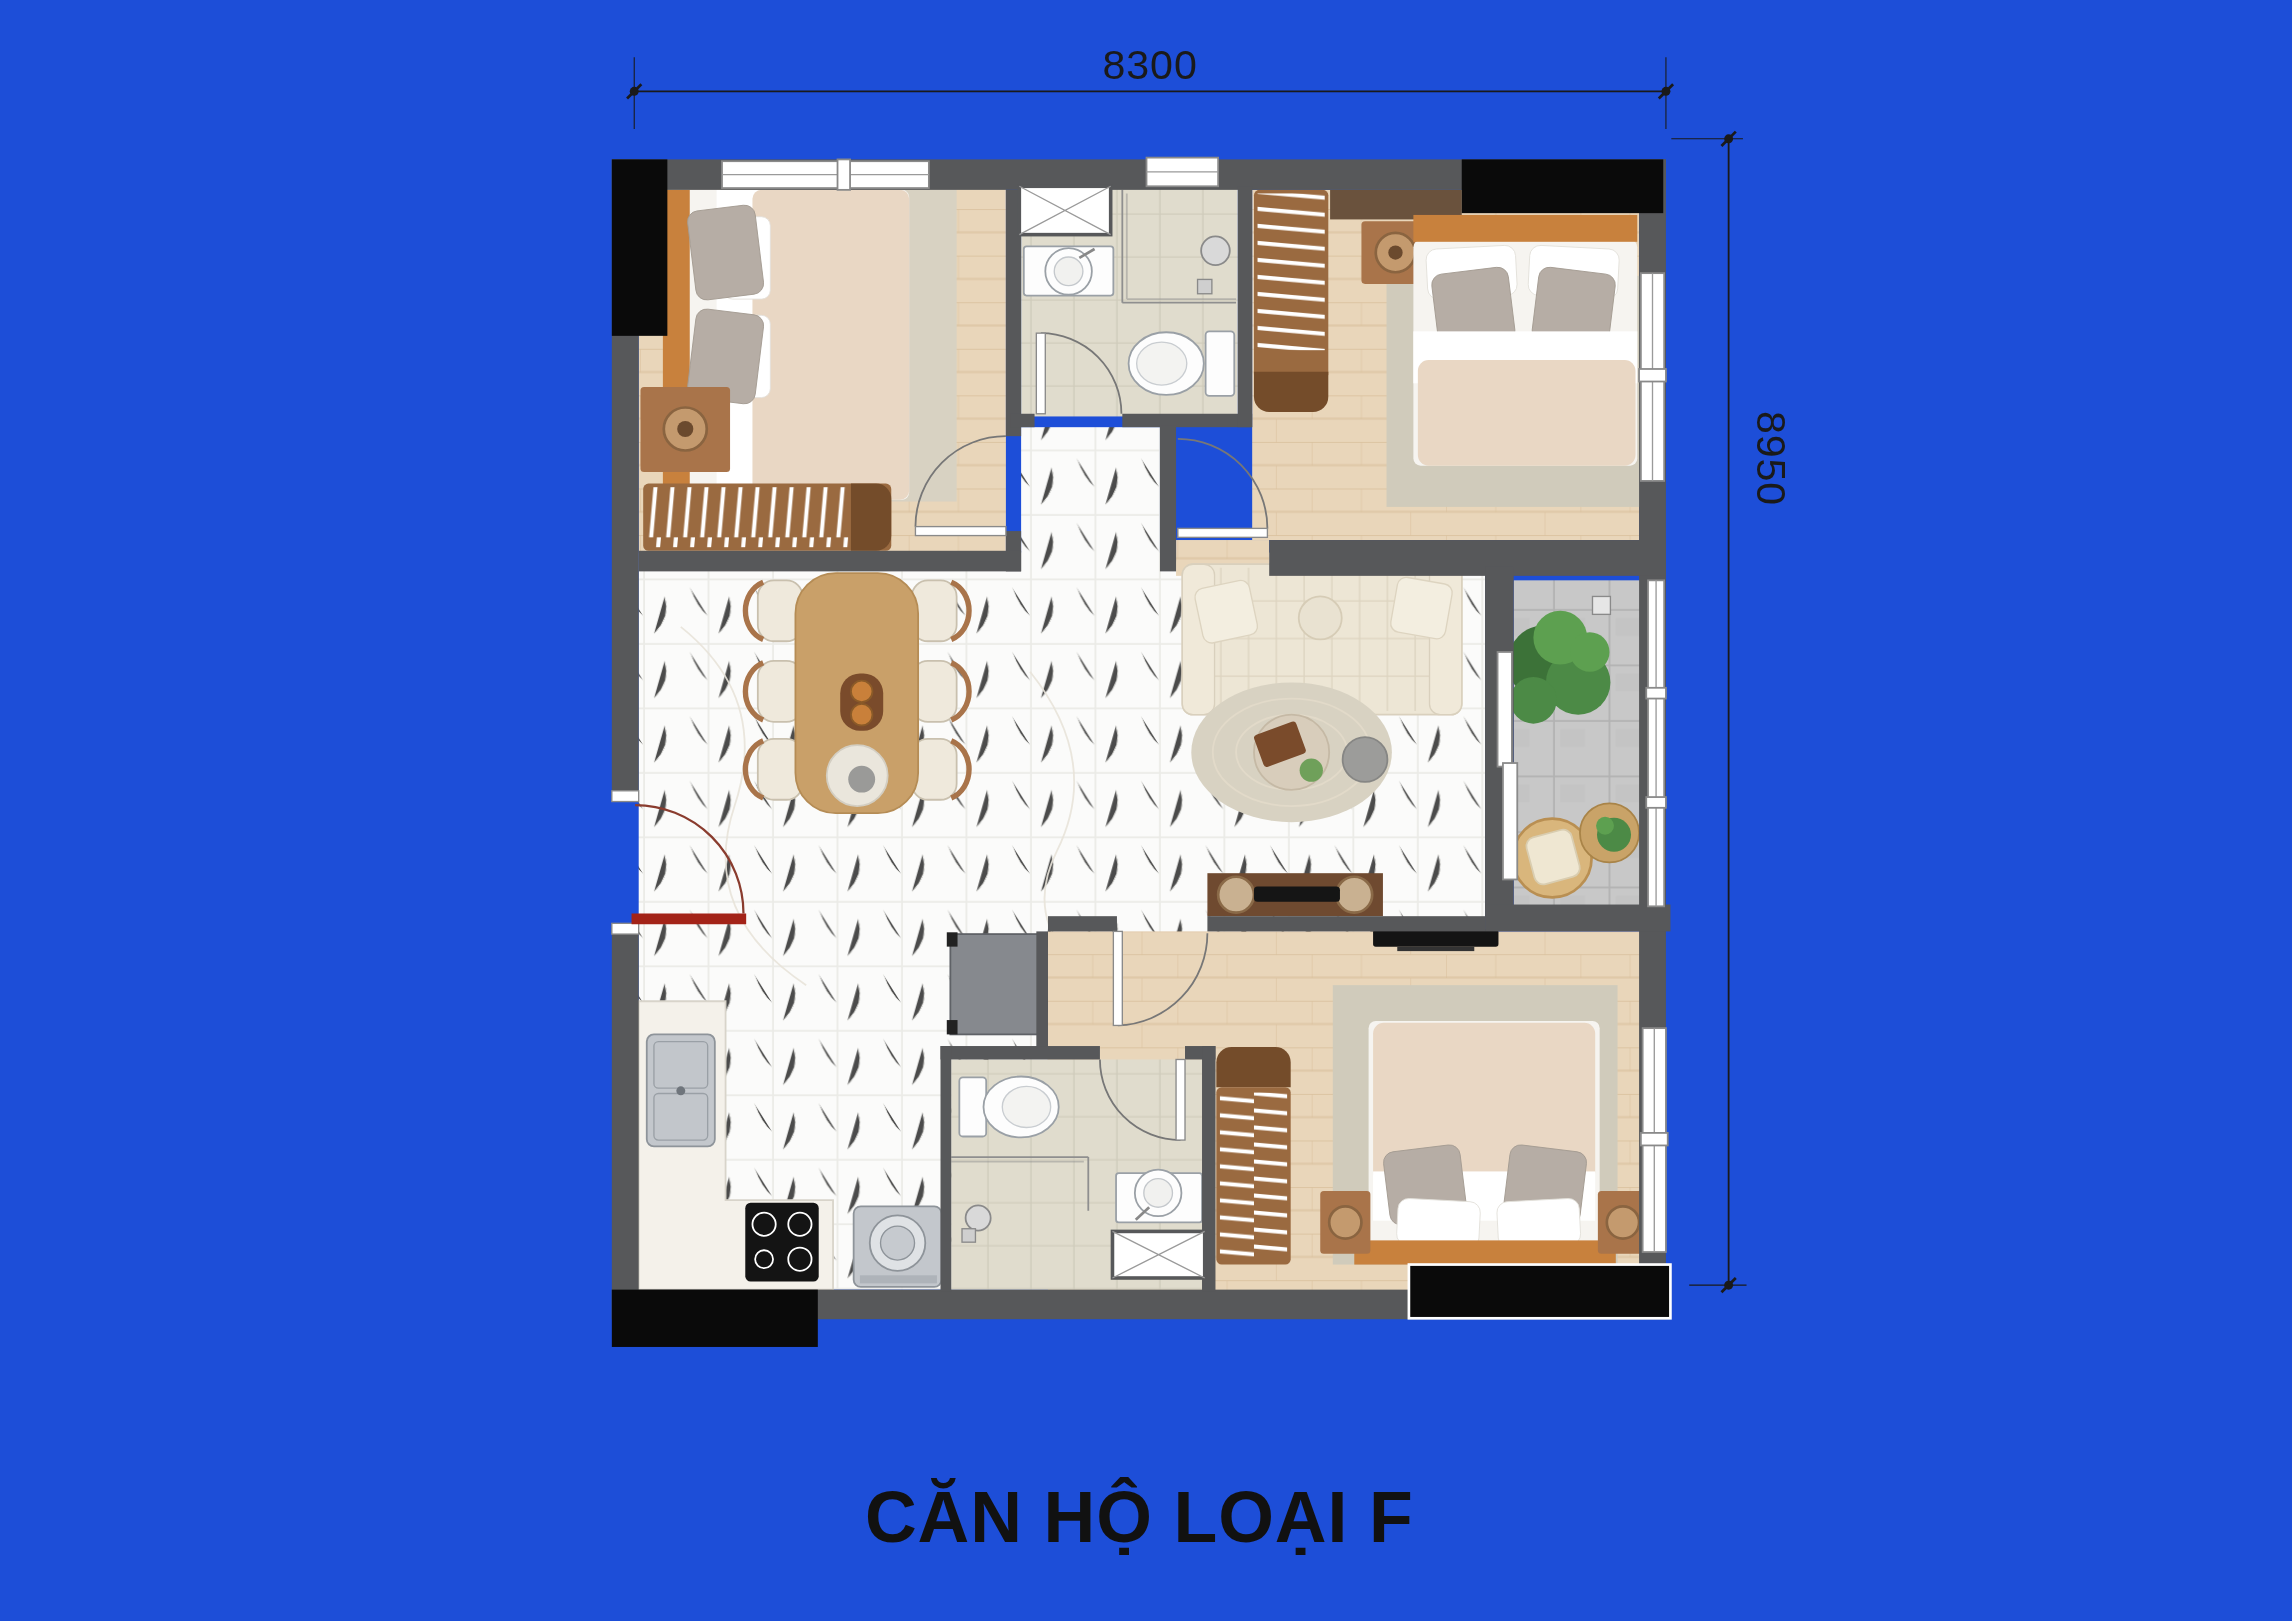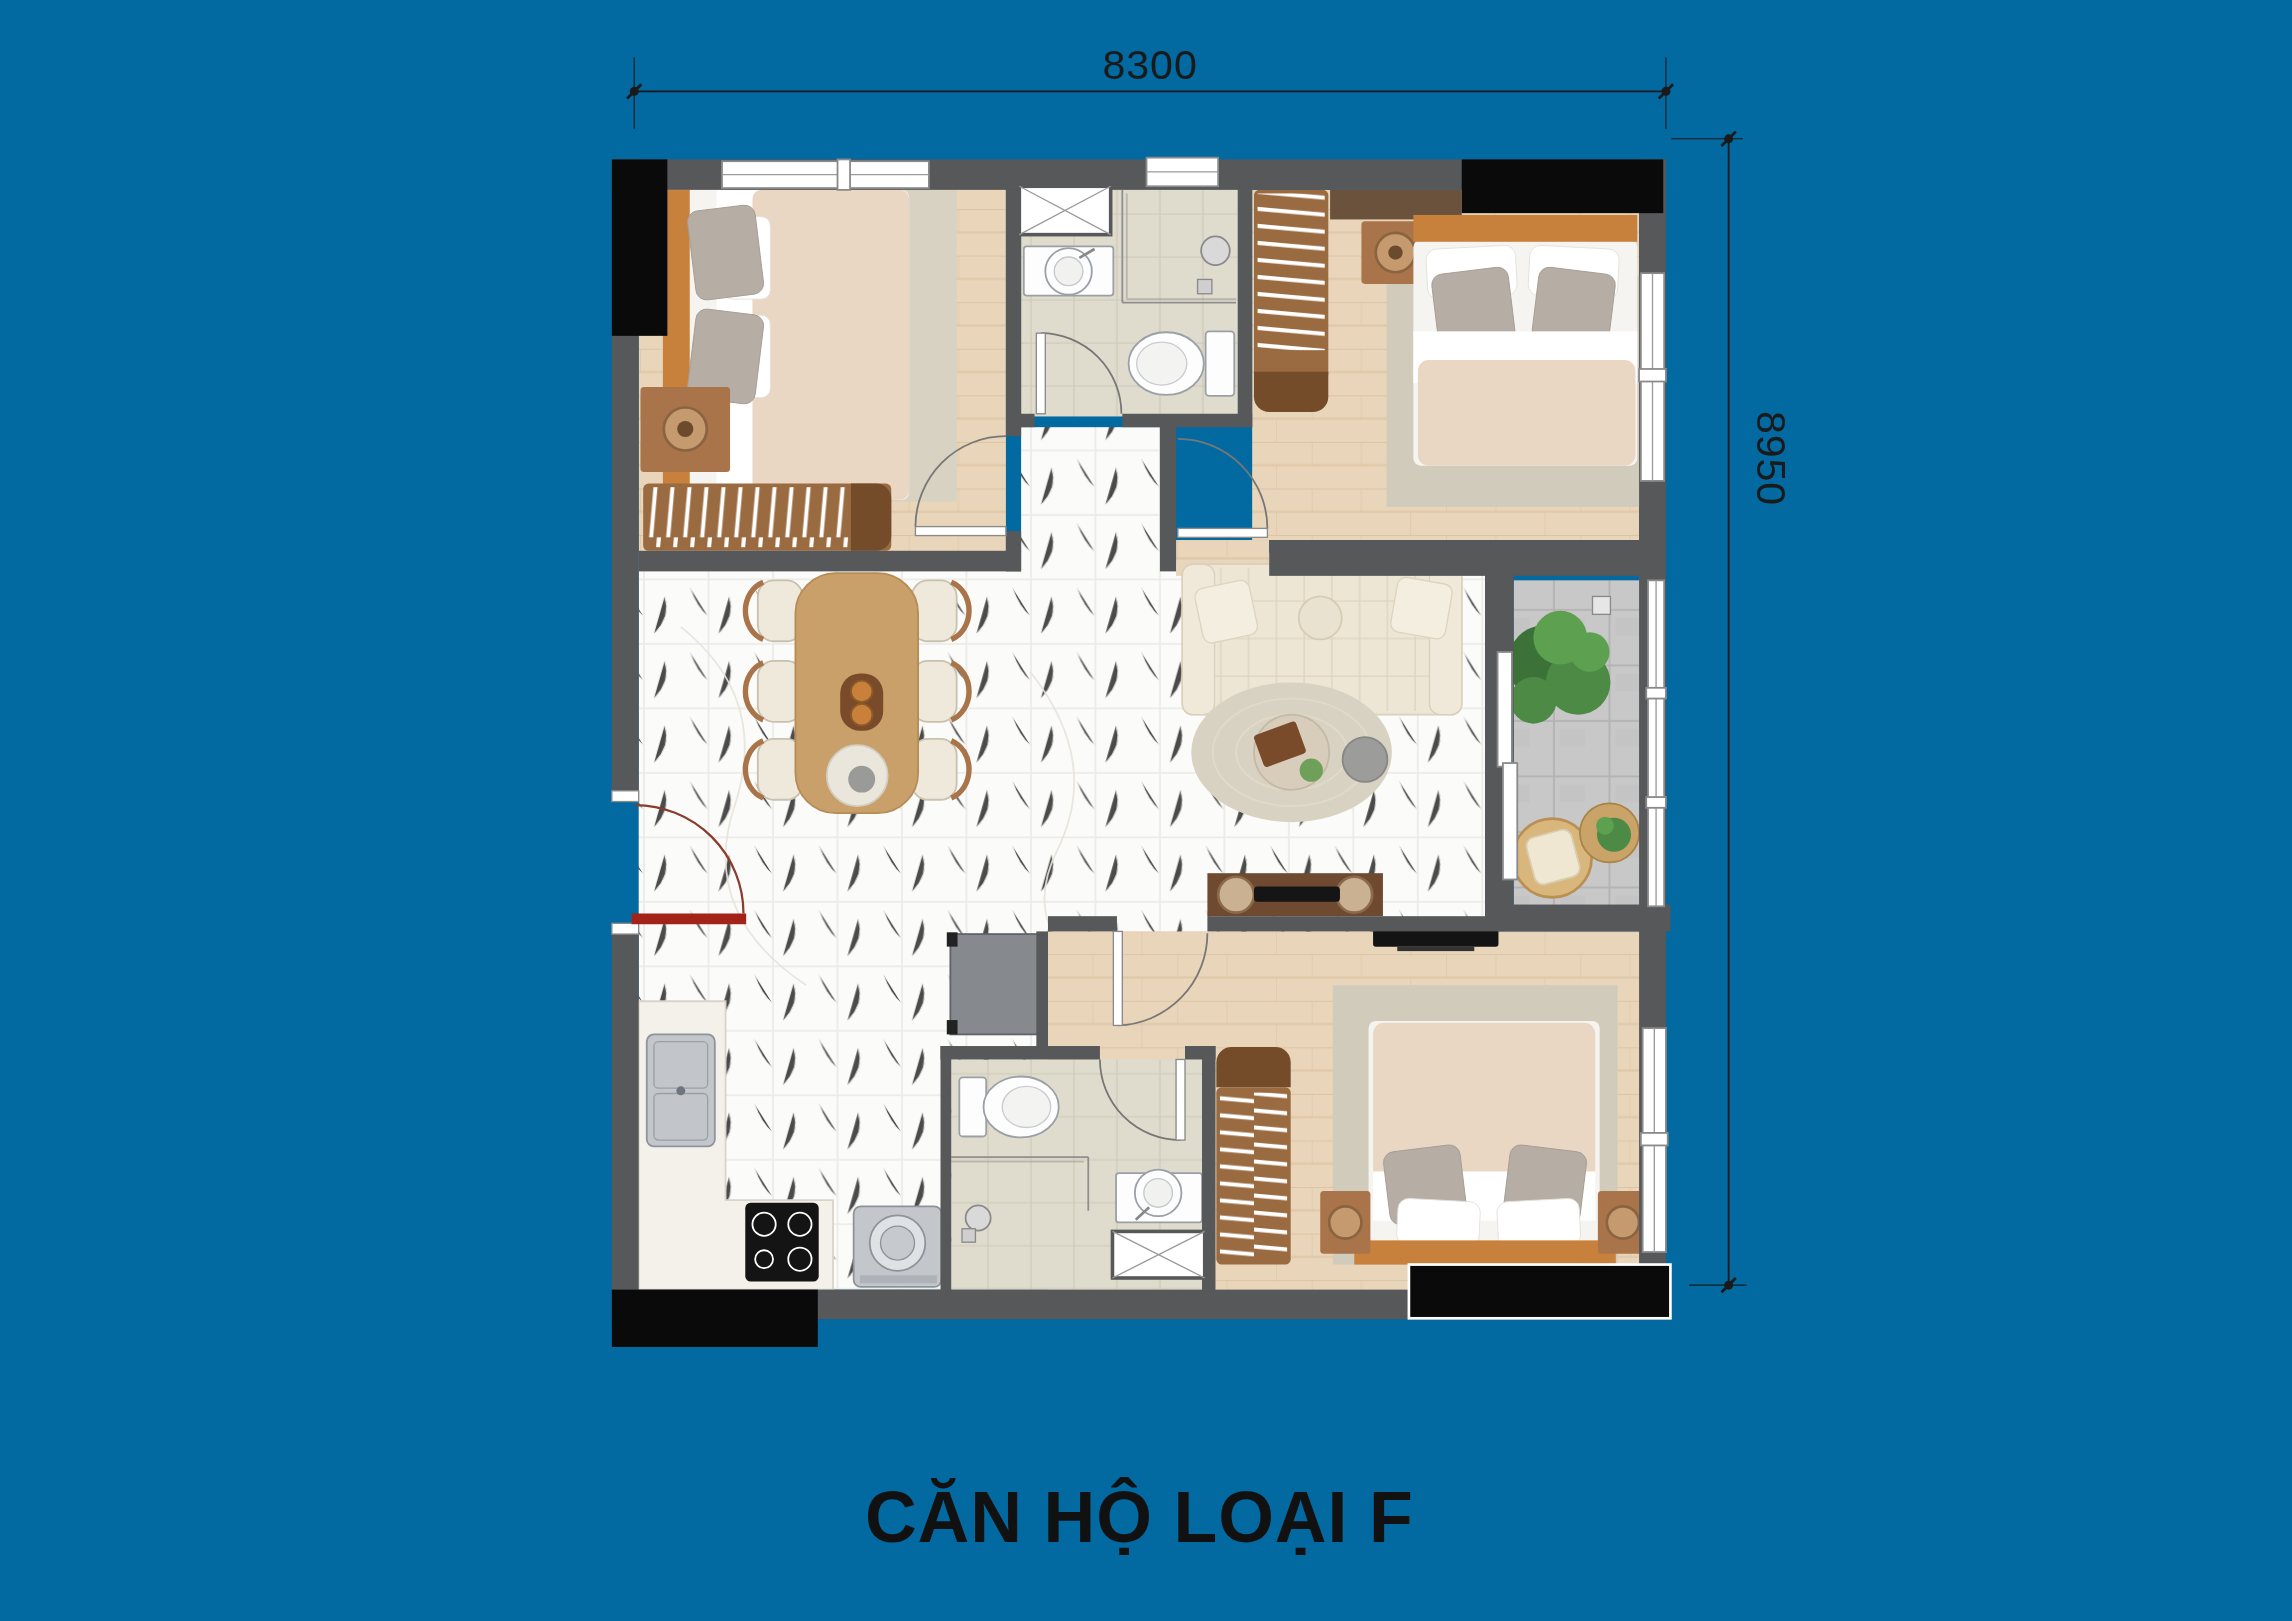--- a/index.html
+++ b/index.html
@@ -1,16 +1,16 @@
 <!DOCTYPE html>
 <html style="--c-wall: #57585a; --c-structure-black: #0a0a0a; --c-wood-floor: #e9d6ba; --c-wood-plank-line: #d9c09c; --c-marble-floor: #fbfbfa; --c-marble-grid: #ebebe7; --c-bath-tile: #e0dccd; --c-bath-tile-line: #d0ccbc; --c-balcony-tile: #c8c8c8; --c-balcony-tile-line: #b2b2b2; --c-rug-beige: #d8d2c2; --c-rug-gray: #d0cbbb; --c-mattress: #f6f4f0; --c-duvet: #e9d7c4; --c-pillow-gray: #b6ada5; --c-furniture-wood: #a9744a; --c-bench-wood: #9a6a40; --c-bench-cap: #744c2a; --c-headboard-wood: #c8813d; --c-table-wood: #c9a069; --c-console-wood: #6f4a30; --c-sofa-cream: #ede6d5; --c-fixture-white: #fdfdfd; --c-fixture-stroke: #9aa0a6; --c-appliance-gray: #c3c7cc; --c-fridge-gray: #86898e; --c-plant-green: #4c8a46; --c-rattan: #d9b67c; --c-door-red: #a32318; --c-dim-line: #1a1a1a; --c-title-color: #111111;font-size:14.3px"><head>
 <meta charset="utf-8">
 <style>
   html,body{margin:0;padding:0;background:#ffffff;}
-  .page{position:relative;width:2293px;height:1621px;background:#0369a1;overflow:hidden;
+  .page{position:relative;width:2293px;height:1621px;background:#1d4ed8;overflow:hidden;
         font-family:"Liberation Sans", sans-serif;}
   svg{position:absolute;left:0;top:0;}
   
   .wall{fill:var(--c-wall,#57585a);}
   .blk{fill:var(--c-structure-black,#0a0a0a);}
   .pwb{fill:var(--c-wood-floor,#e9d6ba);}
   .pwl{stroke:var(--c-wood-plank-line,#d9c09c);}
   .pmb{fill:var(--c-marble-floor,#fbfbfa);}
   .pml{stroke:var(--c-marble-grid,#ebebe7);}
   .pbb{fill:var(--c-bath-tile,#e0dccd);}

